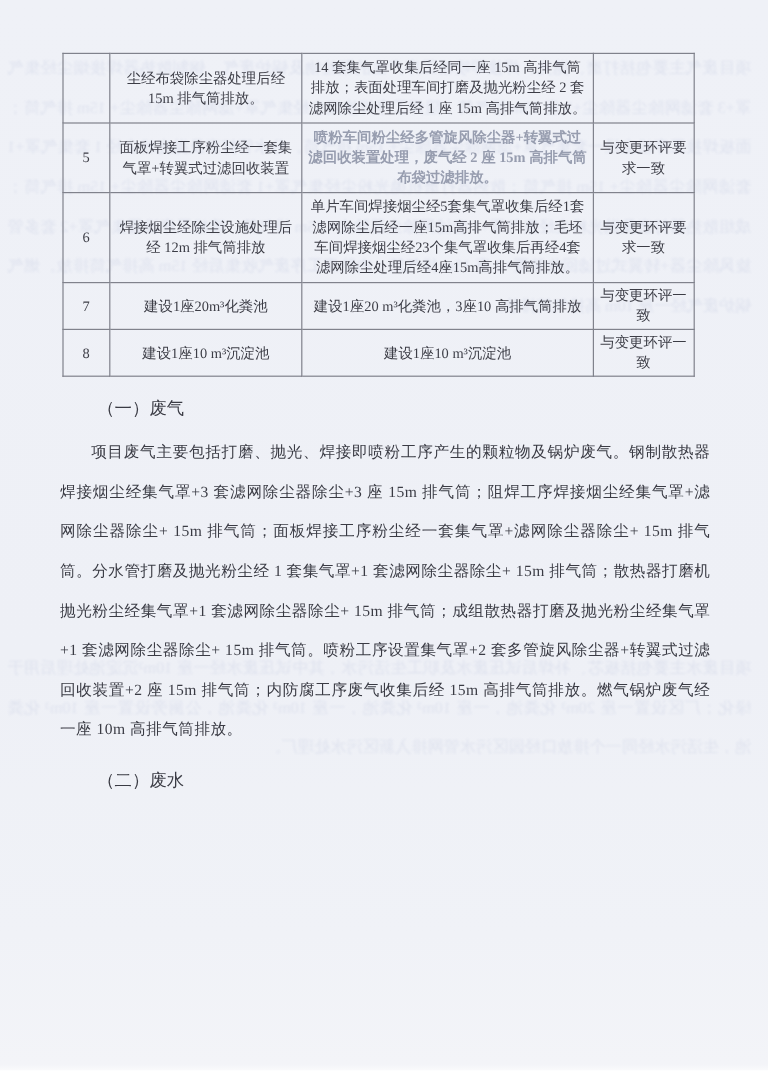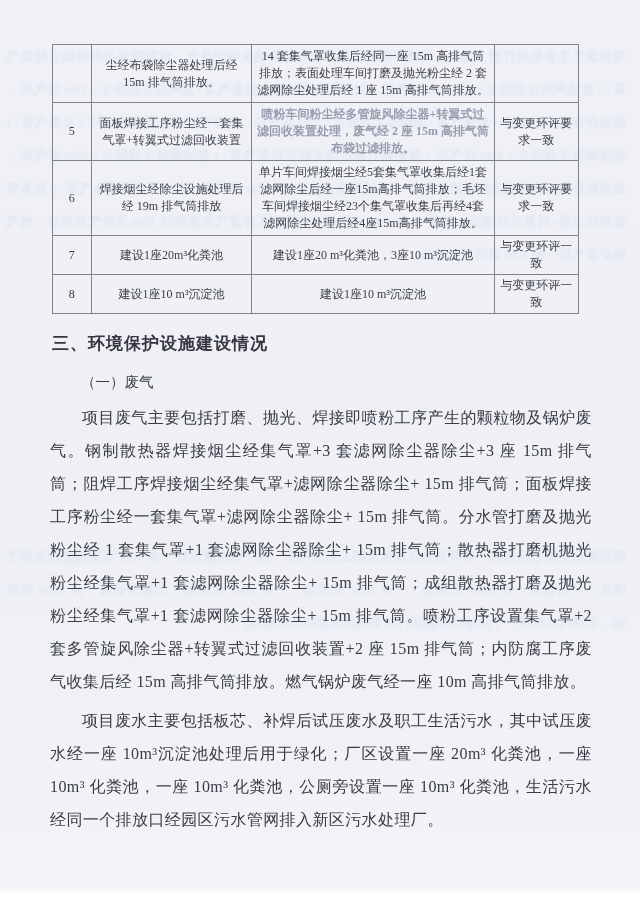--- a/index.html
+++ b/index.html
@@ -83,21 +83,21 @@
     color: #34353e;
   }
   .subhead {
     margin: 14px 50px 0 52px;
     font-size: 14.5px;
     line-height: 26px;
     text-indent: 2em;
   }
   .para {
     margin: 6px 48px 0 50px;
-    font-size: 16px;
+    font-size: 13px;
     line-height: 33px;
     text-align: justify;
     text-indent: 2em;
     letter-spacing: 0.4px;
   }
 </style>
 </head>
 <body>
 
 <div class="scan-page">
@@ -116,41 +116,40 @@
           <td class="c-concl"></td>
         </tr>
         <tr class="row-faint">
           <td class="c-no">5</td>
           <td class="c-change">面板焊接工序粉尘经一套集气罩+转翼式过滤回收装置</td>
           <td class="c-actual">喷粉车间粉尘经多管旋风除尘器+转翼式过滤回收装置处理，废气经 2 座 15m 高排气筒布袋过滤排放。</td>
           <td class="c-concl">与变更环评要求一致</td>
         </tr>
         <tr>
           <td class="c-no">6</td>
-          <td class="c-change">焊接烟尘经除尘设施处理后经 19m 排气筒排放</td>
+          <td class="c-change">焊接烟尘经除尘设施处理后经 12m 排气筒排放</td>
           <td class="c-actual">单片车间焊接烟尘经5套集气罩收集后经1套滤网除尘后经一座15m高排气筒排放；毛坯车间焊接烟尘经23个集气罩收集后再经4套滤网除尘处理后经4座15m高排气筒排放。</td>
           <td class="c-concl">与变更环评要求一致</td>
         </tr>
         <tr class="row-short">
           <td class="c-no">7</td>
           <td class="c-change">建设1座20m³化粪池</td>
-          <td class="c-actual">建设1座20 m³化粪池，3座10 m³沉淀池</td>
+          <td class="c-actual">建设1座20 m³化粪池，3座10 高排气筒排放</td>
           <td class="c-concl">与变更环评一致</td>
         </tr>
         <tr class="row-short">
           <td class="c-no">8</td>
           <td class="c-change">建设1座10 m³沉淀池</td>
           <td class="c-actual">建设1座10 m³沉淀池</td>
           <td class="c-concl">与变更环评一致</td>
         </tr>
       </tbody>
     </table>
 
 
-    <h2 class="section-title">三、环境保护设施建设情况</h2>
 
     <p class="subhead">（一）废气</p>
     <p class="para">项目废气主要包括打磨、抛光、焊接即喷粉工序产生的颗粒物及锅炉废气。钢制散热器焊接烟尘经集气罩+3 套滤网除尘器除尘+3 座 15m 排气筒；阻焊工序焊接烟尘经集气罩+滤网除尘器除尘+ 15m 排气筒；面板焊接工序粉尘经一套集气罩+滤网除尘器除尘+ 15m 排气筒。分水管打磨及抛光粉尘经 1 套集气罩+1 套滤网除尘器除尘+ 15m 排气筒；散热器打磨机抛光粉尘经集气罩+1 套滤网除尘器除尘+ 15m 排气筒；成组散热器打磨及抛光粉尘经集气罩+1 套滤网除尘器除尘+ 15m 排气筒。喷粉工序设置集气罩+2 套多管旋风除尘器+转翼式过滤回收装置+2 座 15m 排气筒；内防腐工序废气收集后经 15m 高排气筒排放。燃气锅炉废气经一座 10m 高排气筒排放。</p>
 
-    <p class="para">项目废水主要包括板芯、补焊后试压废水及职工生活污水，其中试压废水经一座 10m³沉淀池处理后用于绿化；厂区设置一座 20m³ 化粪池，一座 10m³ 化粪池，一座 10m³ 化粪池，公厕旁设置一座 10m³ 化粪池，生活污水经同一个排放口经园区污水管网排入新区污水处理厂。</p>
+    <p class="subhead">（二）废水</p>
 
   </div>
 </div>
 
 </body></html>

